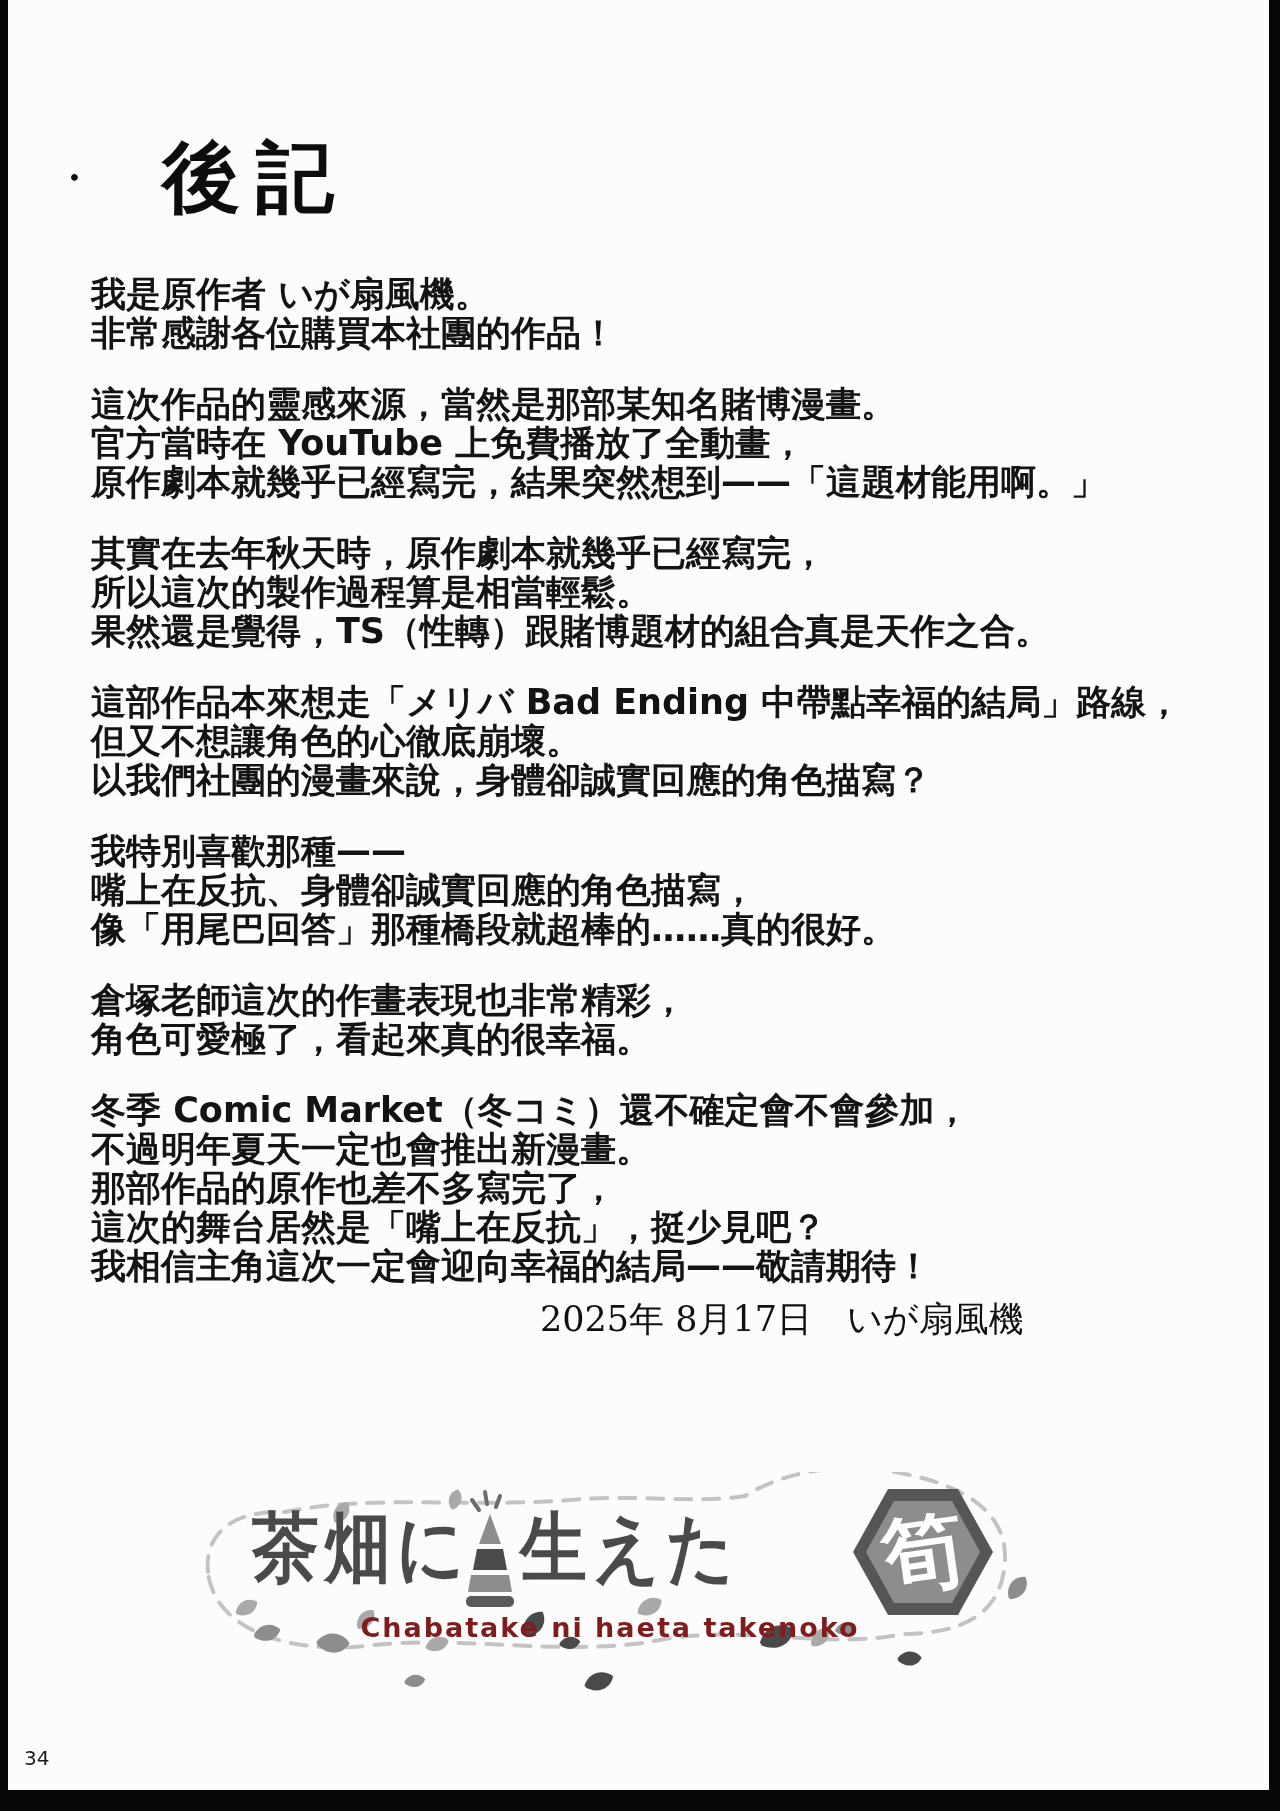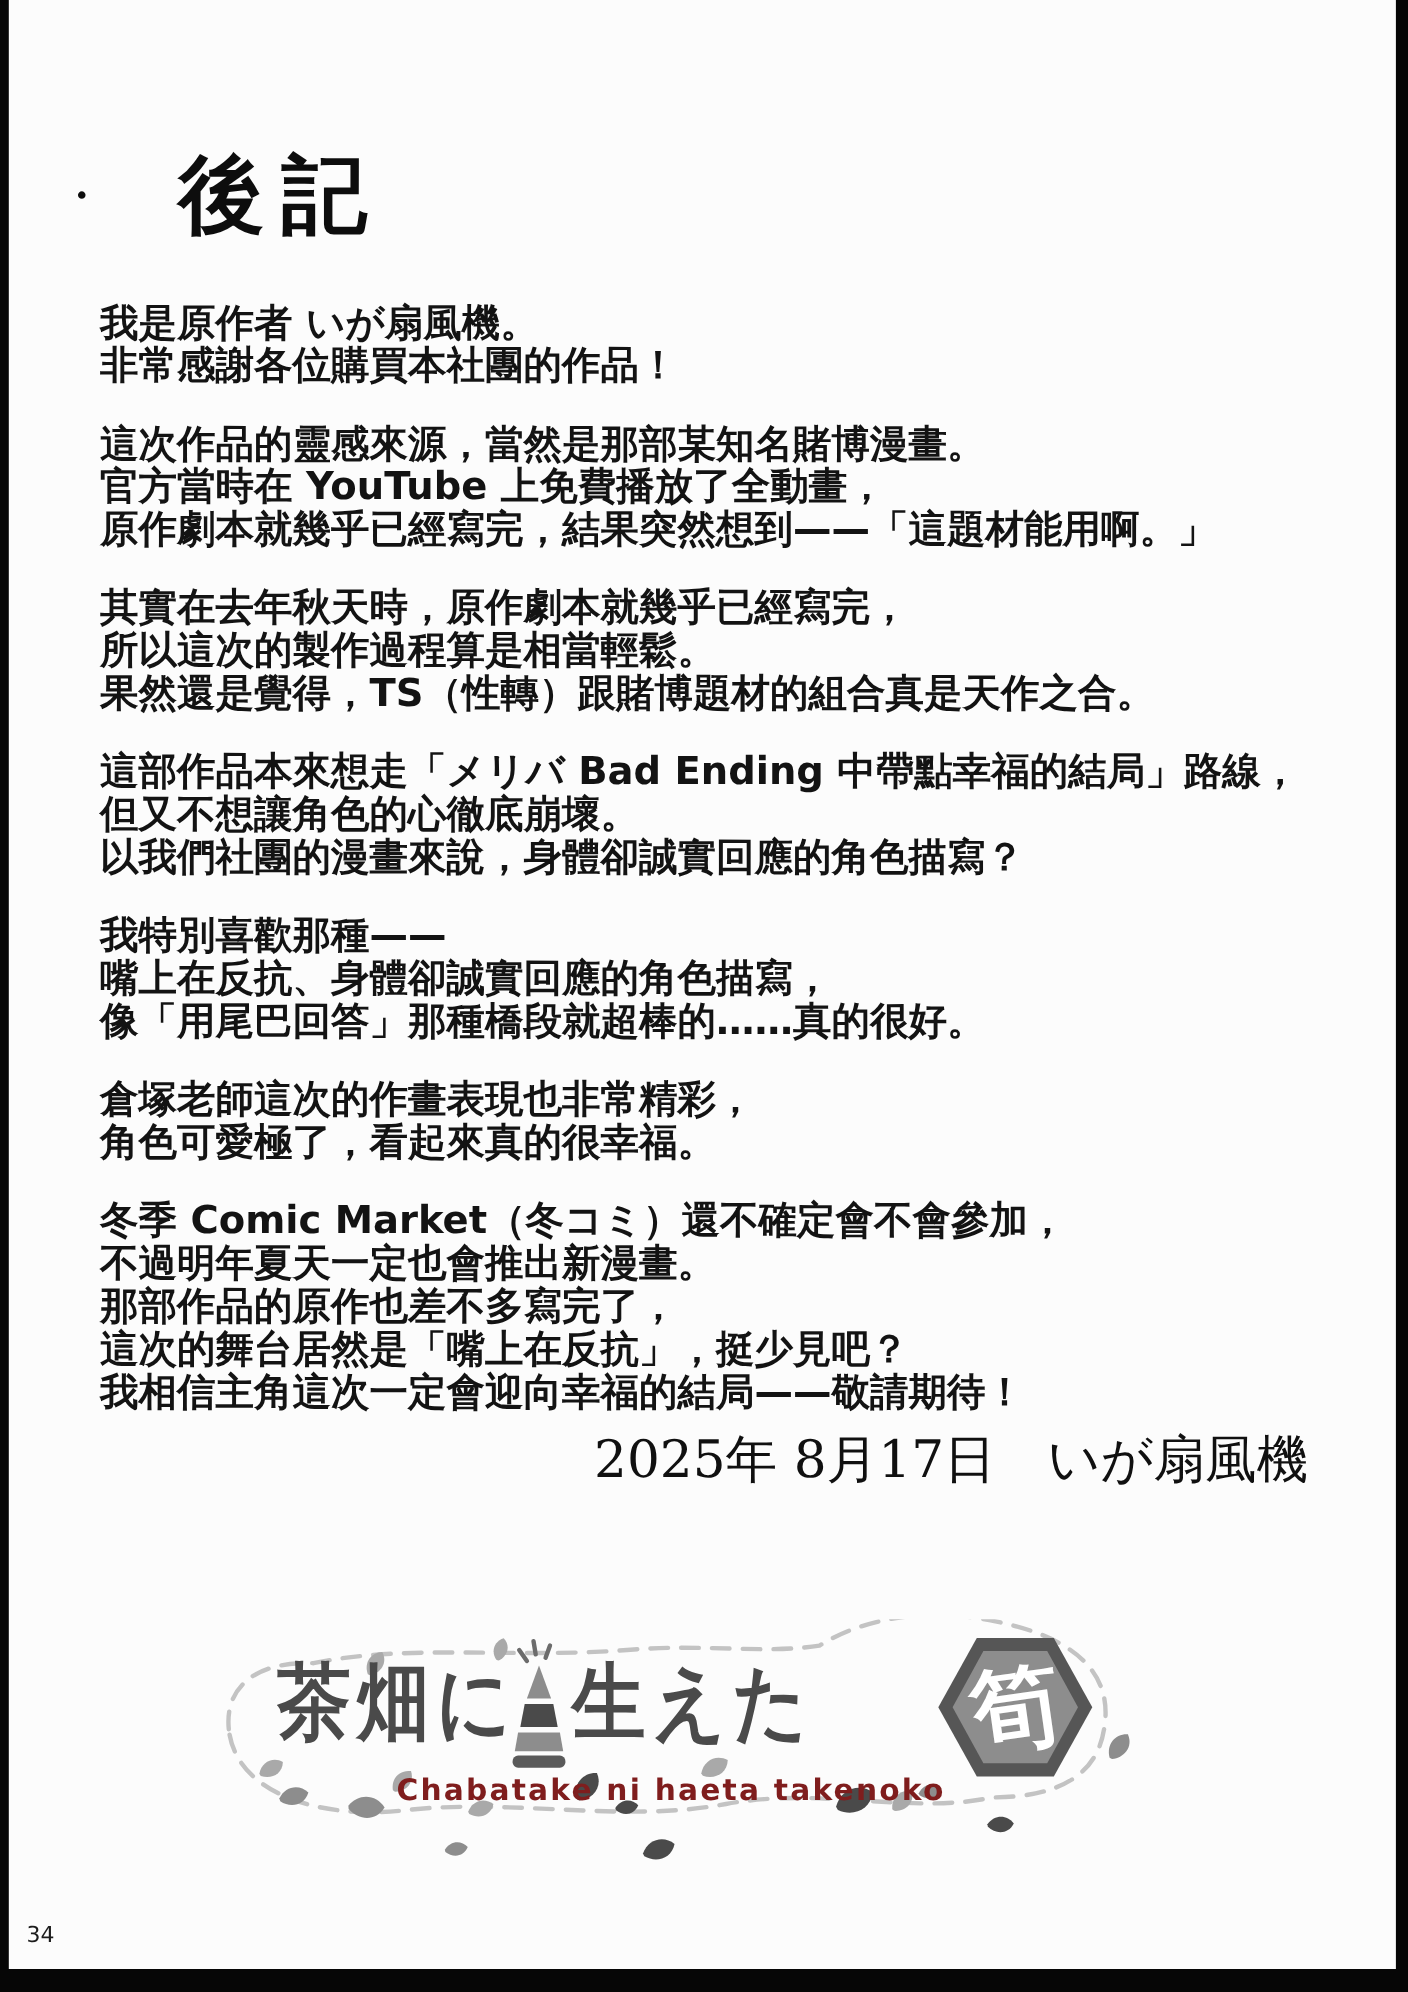--- a/index.html
+++ b/index.html
@@ -24,21 +24,21 @@
   .body {
     position:absolute; left:58px; top:275px; width:1205px;
     font-size:35px; line-height:39px; font-weight:700;margin-left:33px;
   }
   .para { margin:0 0 32px 0; }
   .line { white-space:nowrap; }
 
   .signoff {
     position:absolute; left:540px; top:1296px;
     font-family:"DejaVu Serif", serif;
-    font-size:47px; font-weight:400; color:#101010;
+    font-size:35px; font-weight:400; color:#101010;
     white-space:nowrap;
   }
 
   .pagenum {
     position:absolute; left:24px; top:1746px;
     font-size:20px; font-weight:400; color:#1c1c1c;
   }
 
   .logo { position:absolute; left:180px; top:1472px; width:860px; height:240px; }
   .logo svg.logo-art { position:absolute; left:0; top:0; }

